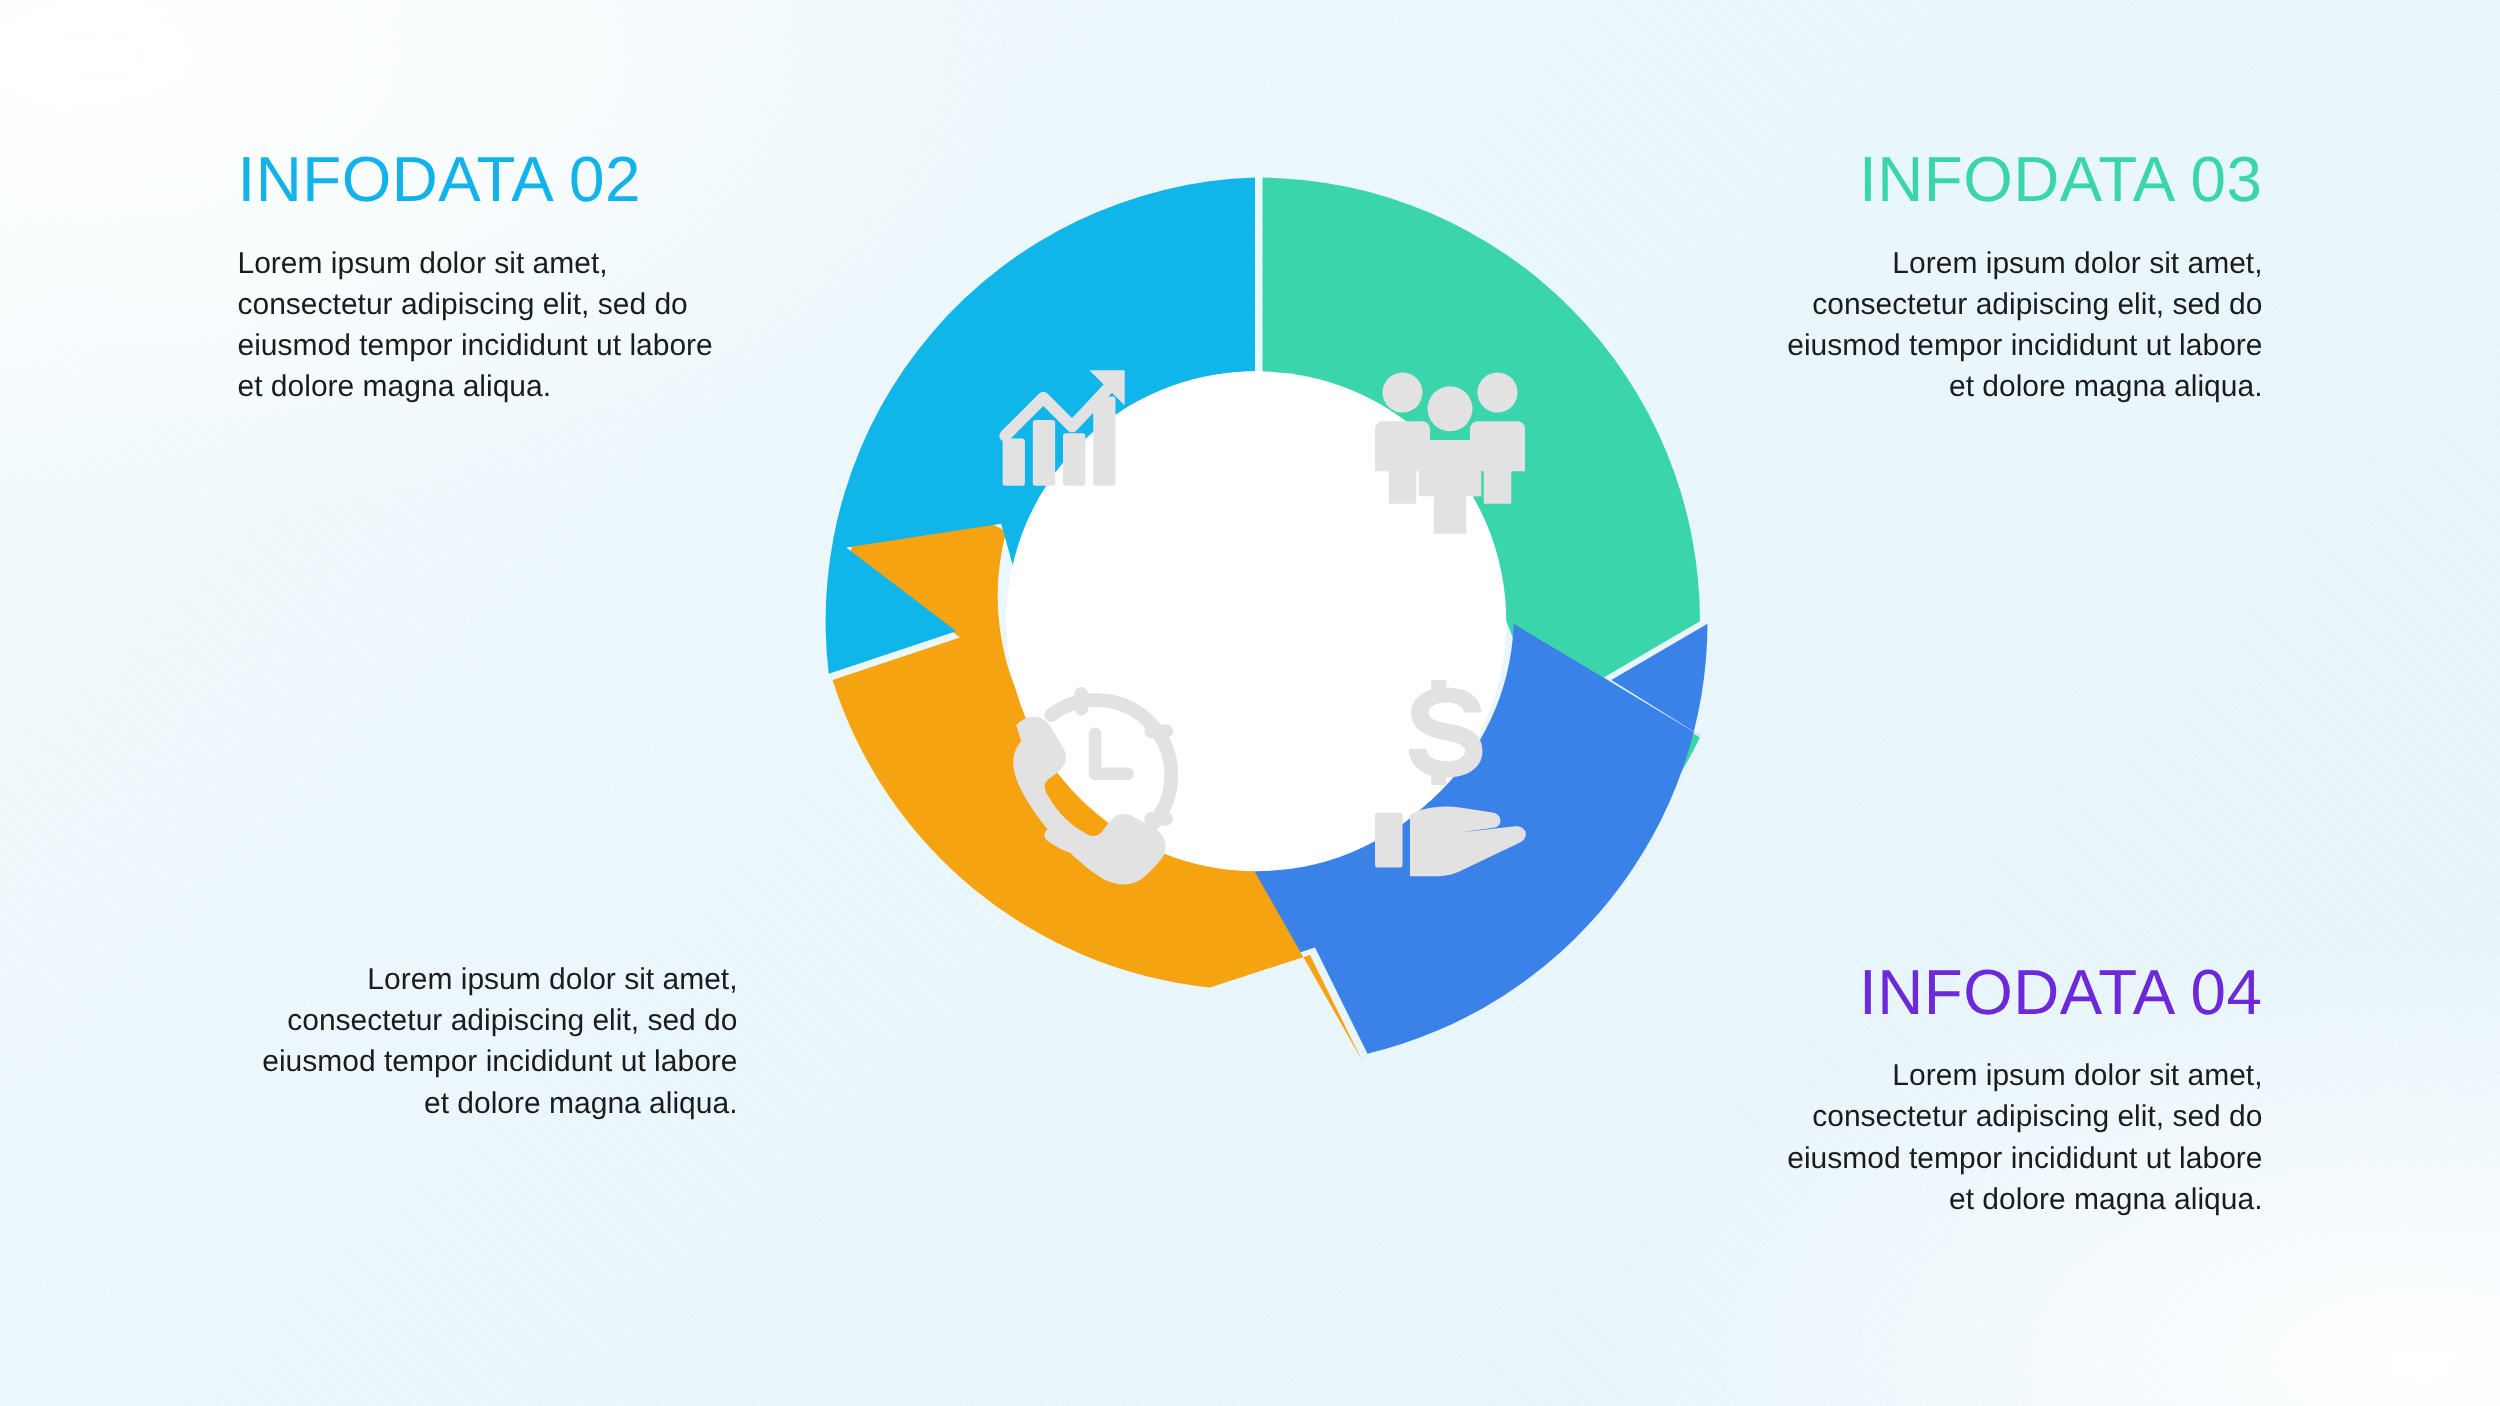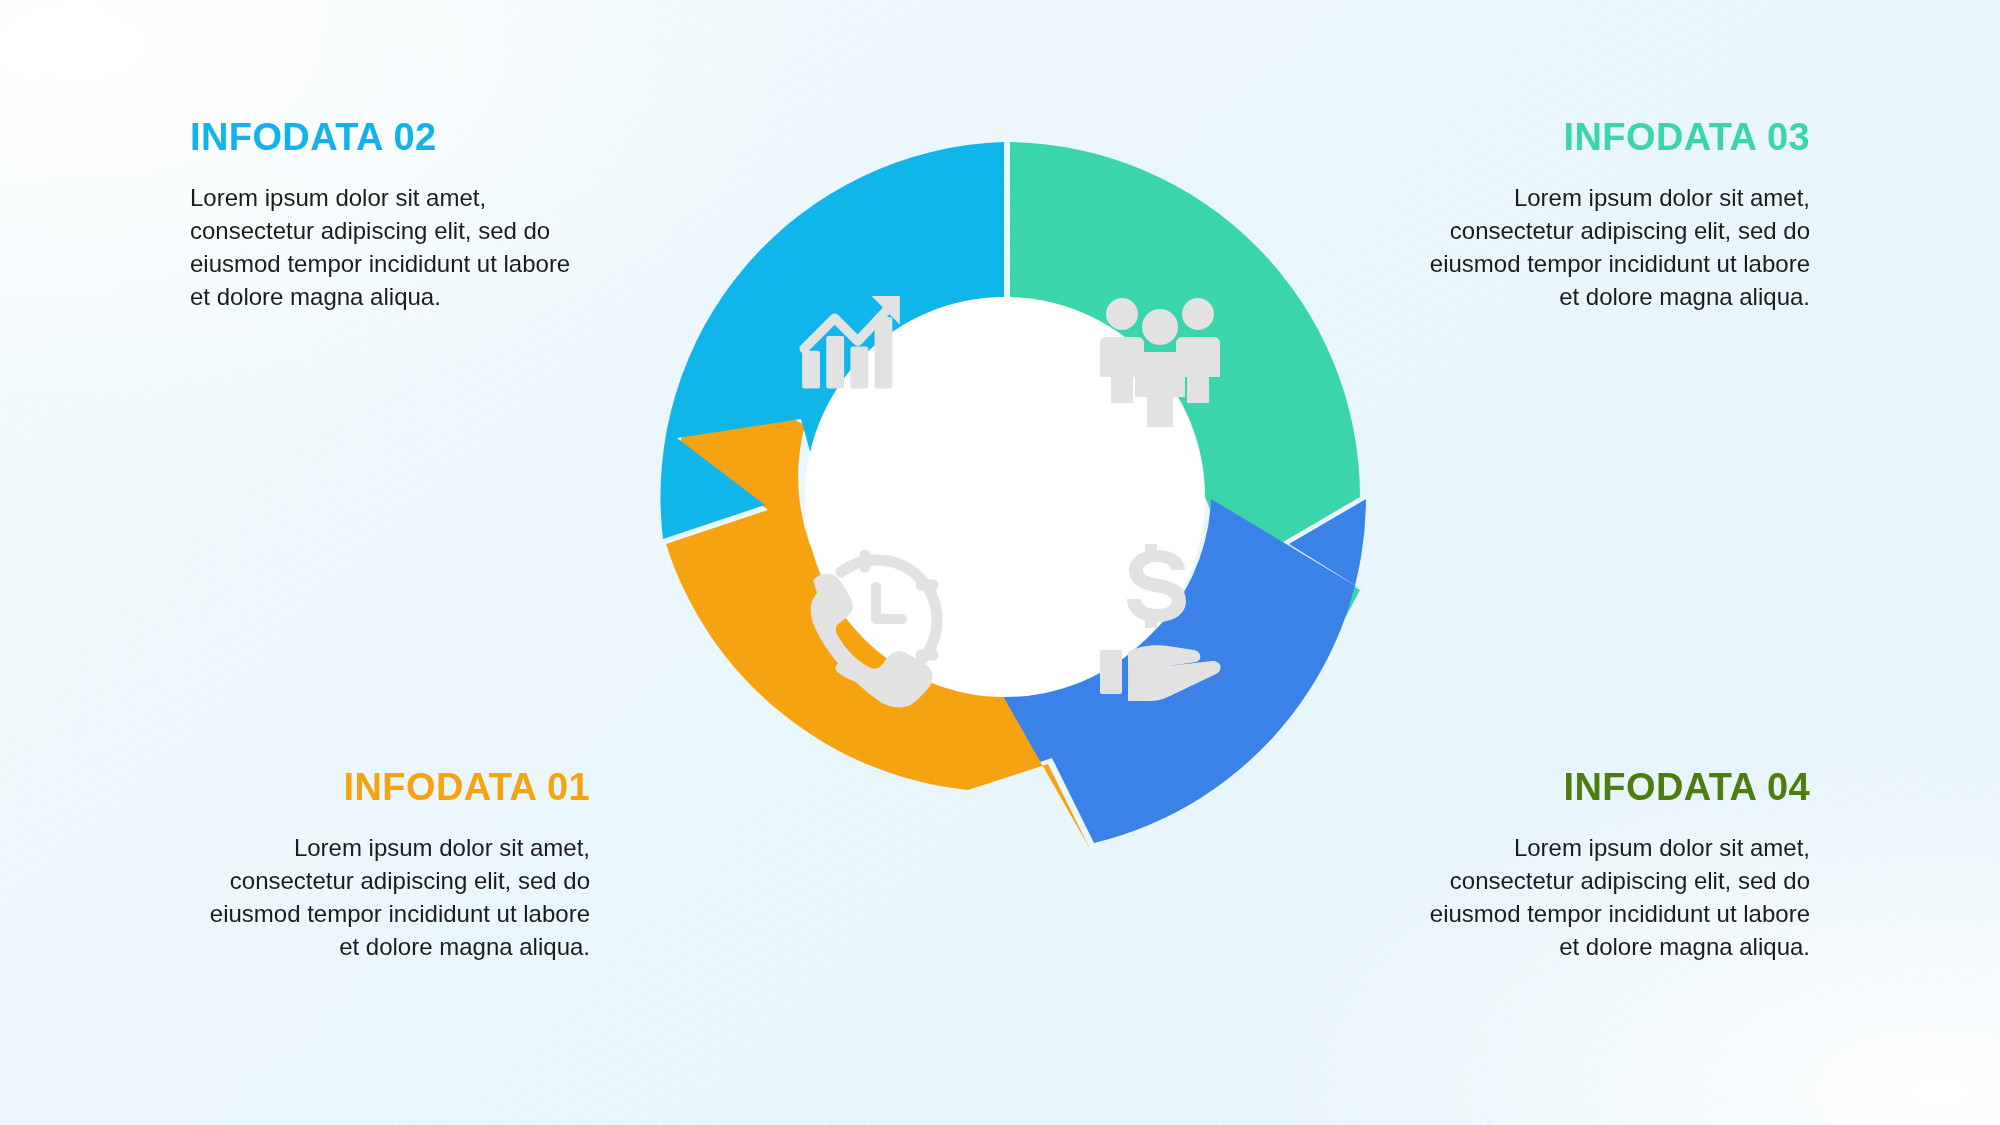--- a/index.html
+++ b/index.html
@@ -39,42 +39,42 @@
     position: absolute;
     left: 620px; top: 112px;
     width: 770px; height: 770px;
   }
   #wheel svg { display: block; width: 100%; height: 100%; }
 
   
   .block { position: absolute; }
   .block h2 {
     margin: 0 0 26px 0;
-    font-size: 38px;
-    font-weight: bold;
+    font-size: 51px;
+    font-weight: normal;
     letter-spacing: .4px;
     line-height: 1;
     text-transform: uppercase;
   }
   .block p {
     margin: 0;
     font-size: 24px;
     line-height: 1.37;
     color: #1c1c1c;
   }
 
   #block-02 { left: 190px;  top: 118px;  width: 400px; text-align: left; }
   #block-01 { left: 190px;  top: 768px;  width: 400px; text-align: right; }
   #block-03 { right: 190px; top: 118px;  width: 400px; text-align: right; }
   #block-04 { right: 190px; top: 768px;  width: 400px; text-align: right; }
 
   #block-02 h2 { color: #12b3ea; }
   #block-01 h2 { color: #f5a310; }
   #block-03 h2 { color: #3bd5ac; }
-  #block-04 h2 { color: #4d7c0f; }
+  #block-04 h2 { color: #6d28d9; }
 </style>
 </head>
 <body>
 
 <div id="bg"></div>
 
 <div id="wheel">
   <svg viewBox="0 0 770 770" xmlns="http://www.w3.org/2000/svg">
     <defs>
 
@@ -199,21 +199,20 @@
     </g>
   </svg>
 </div>
 
 <div class="block" id="block-02">
   <h2>INFODATA 02</h2>
   <p>Lorem ipsum dolor sit amet, consectetur adipiscing elit, sed do eiusmod tempor incididunt ut labore et dolore magna aliqua.</p>
 </div>
 
 <div class="block" id="block-01">
-  <h2>INFODATA 01</h2>
   <p>Lorem ipsum dolor sit amet, consectetur adipiscing elit, sed do eiusmod tempor incididunt ut labore et dolore magna aliqua.</p>
 </div>
 
 <div class="block" id="block-03">
   <h2>INFODATA 03</h2>
   <p>Lorem ipsum dolor sit amet, consectetur adipiscing elit, sed do eiusmod tempor incididunt ut labore et dolore magna aliqua.</p>
 </div>
 
 <div class="block" id="block-04">
   <h2>INFODATA 04</h2>

